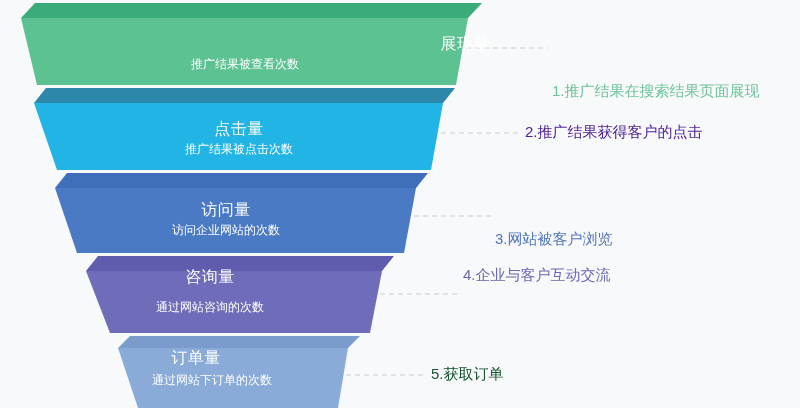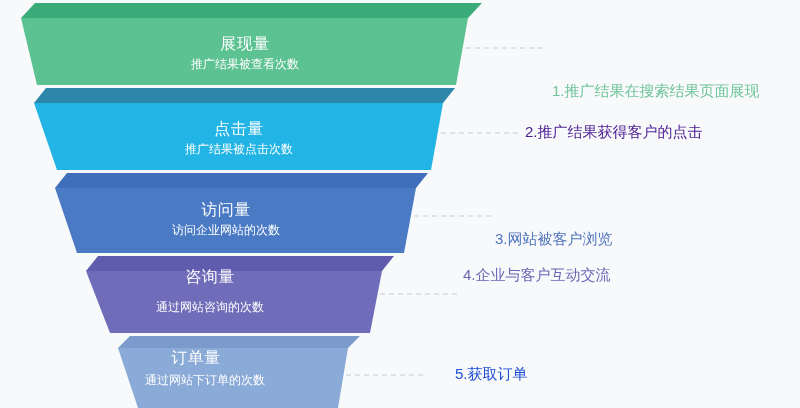--- a/index.html
+++ b/index.html
@@ -71,33 +71,33 @@
 
     <polygon points="98,256 394,256 382,271 86,271" fill="#5f5cae"></polygon>
     <polygon points="86,271 382,271 370,333 110,333" fill="#6f6cb9"></polygon>
     <line x1="380" y1="294" x2="459" y2="294" stroke-dasharray="5,4" stroke-width="1" stroke="#c9ccd1"></line>
 
     <polygon points="130,336 360,336 348,348 118,348" fill="#7b9bcd"></polygon>
     <polygon points="118,348 348,348 338,408 138,408" fill="#8aaad8"></polygon>
     <line x1="346" y1="375" x2="427" y2="375" stroke-dasharray="5,4" stroke-width="1" stroke="#c9ccd1"></line>
   </svg>
 
-  <div class="stage-title" style="left:0px; top:34px; width:490px;">展现量</div>
+  <div class="stage-title" style="left:0px; top:34px; width:490px;text-align:right;">展现量</div>
   <div class="stage-sub" style="left:0px; top:56px; width:490px;">推广结果被查看次数</div>
   <div class="side-label" style="left: 552px; top: 38px; color: rgb(109, 196, 154); margin-top: 44px;">1.推广结果在搜索结果页面展现</div>
 
   <div class="stage-title" style="left:0px; top:119px; width:478px;">点击量</div>
   <div class="stage-sub" style="left:0px; top:141px; width:478px;">推广结果被点击次数</div>
   <div class="side-label" style="left: 525px; top: 123px; color: #4c1d95;">2.推广结果获得客户的点击</div>
 
   <div class="stage-title" style="left:0px; top:200px; width:452px;">访问量</div>
   <div class="stage-sub" style="left:0px; top:222px; width:452px;">访问企业网站的次数</div>
   <div class="side-label" style="left: 495px; top: 206px; color: rgb(80, 118, 189); margin-top: 24px;">3.网站被客户浏览</div>
 
   <div class="stage-title" style="left:0px; top:267px; width:420px;">咨询量</div>
   <div class="stage-sub" style="left:0px; top:299px; width:420px;">通过网站咨询的次数</div>
   <div class="side-label" style="left: 463px; top: 266px; color: rgb(106, 103, 181);">4.企业与客户互动交流</div>
 
   <div class="stage-title" style="left:0px; top:348px; width:392px;">订单量</div>
-  <div class="stage-sub" style="left:9px; top:372px; width:392px;">通过网站下订单的次数</div>
-  <div class="side-label" style="left: 431px; top: 365px; color: #1d4ed8; margin-left: 24px;">5.获取订单</div>
+  <div class="stage-sub" style="left:16px; top:372px; width:392px;">通过网站下订单的次数</div>
+  <div class="side-label" style="left: 431px; top: 365px; color: #14532d;">5.获取订单</div>
 
 </div>
 
 </body></html>

